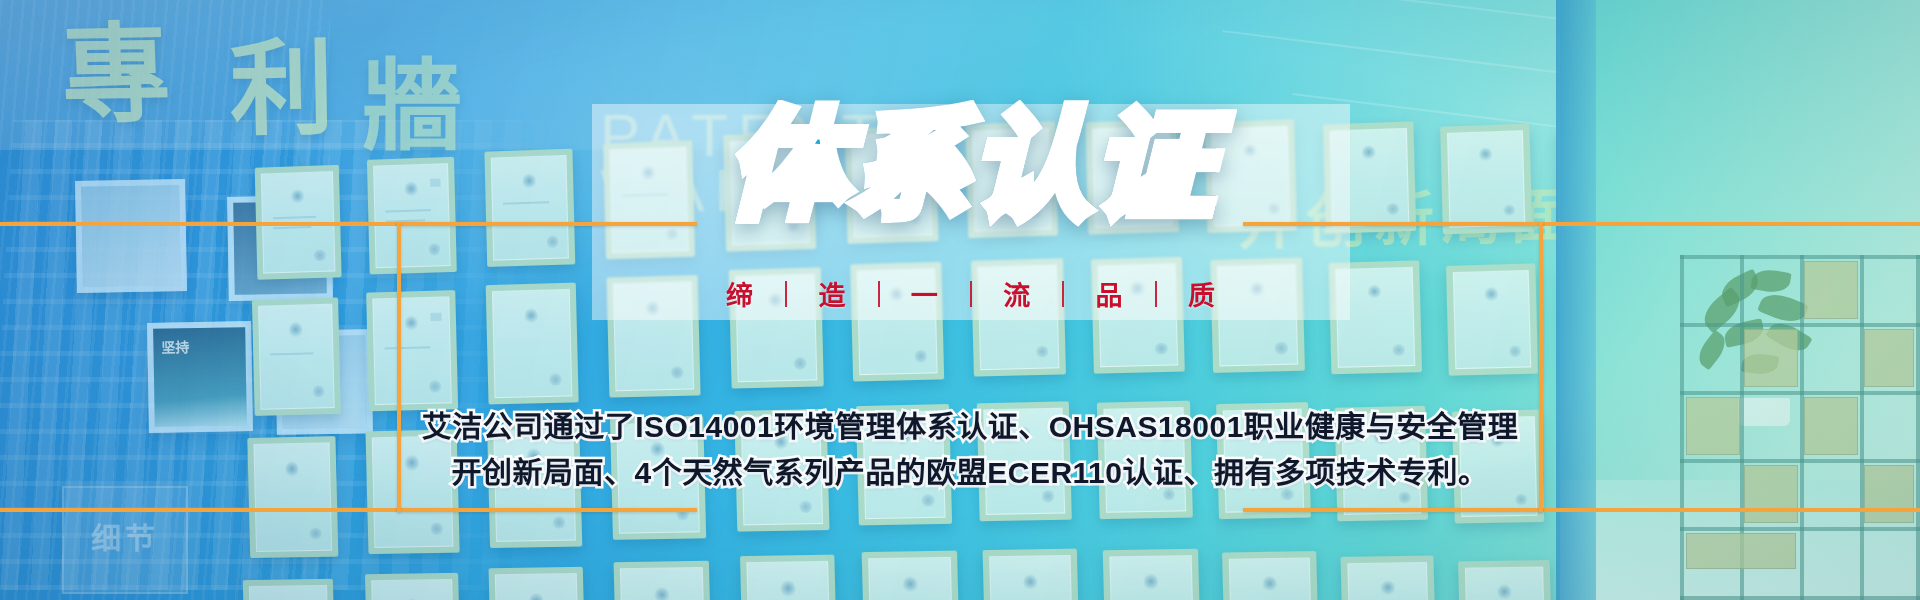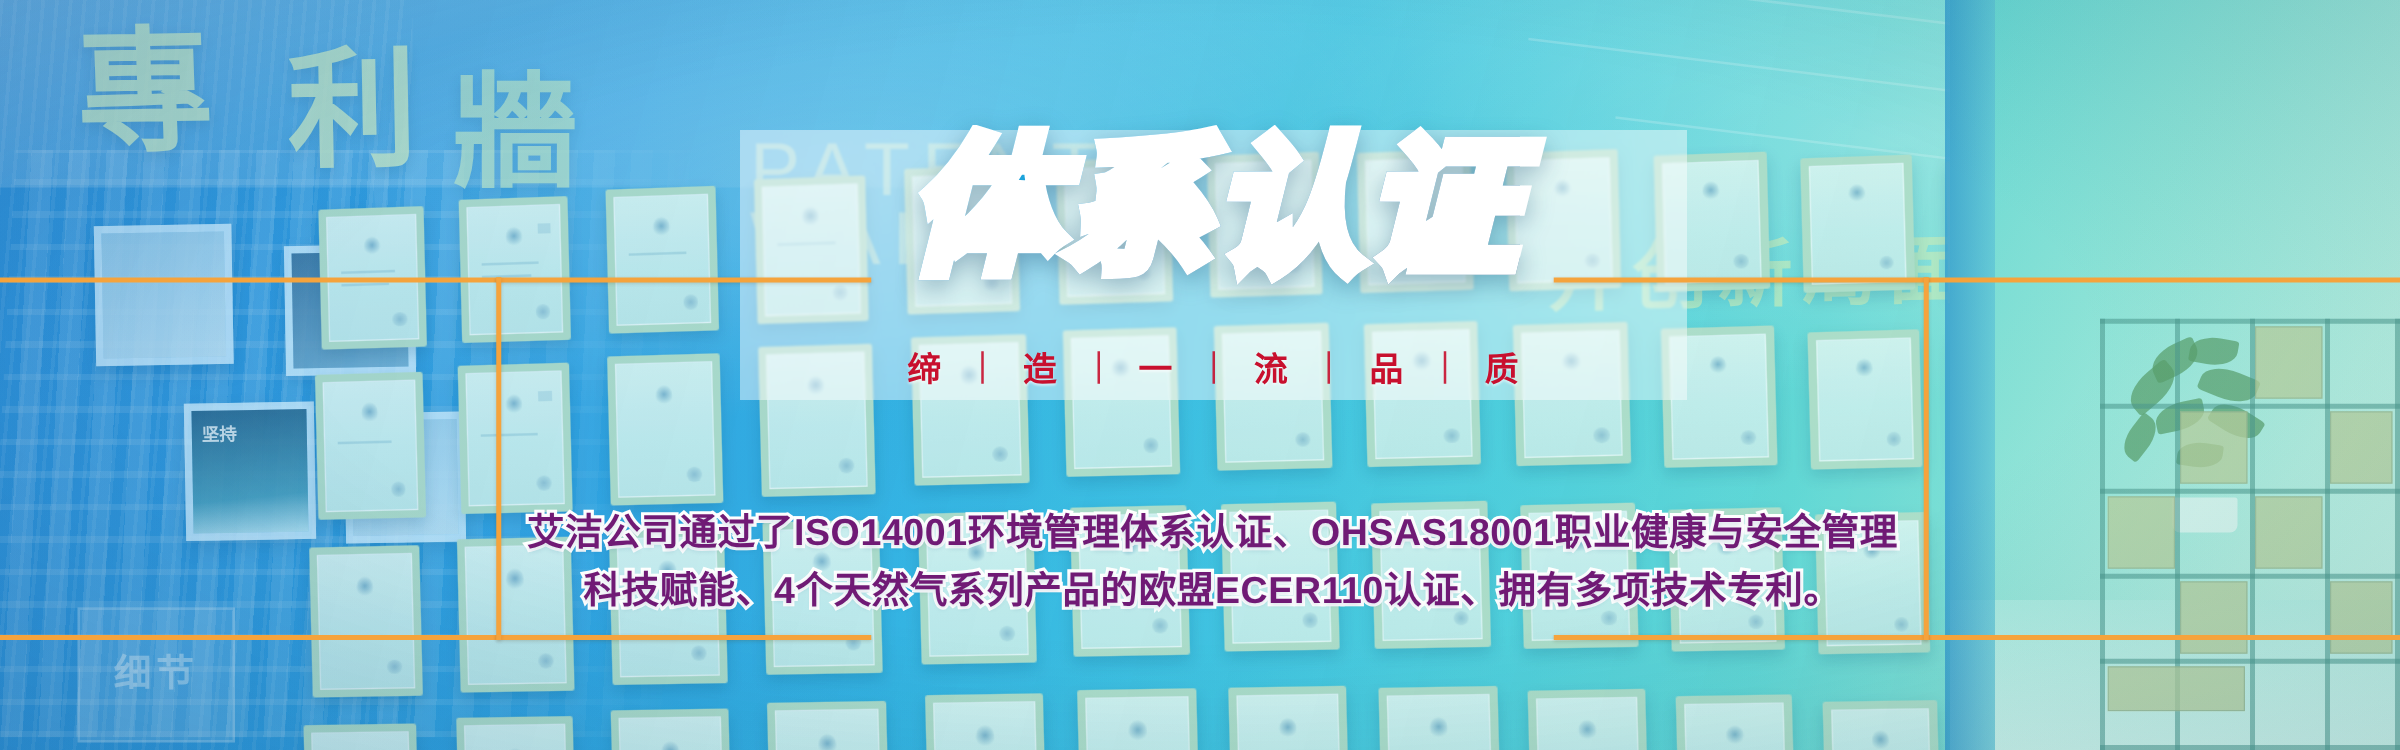--- a/index.html
+++ b/index.html
@@ -283,21 +283,21 @@
   .rule.r-bot-right{left:1539px;top:508px;width:381px;}
 
   
   .body-copy{
     position:absolute;left:397px;top:404px;width:1146px;
     text-align:center;
   }
   .body-copy .line{
     font-size:30px;line-height:46px;font-weight:700;letter-spacing:.5px;
     font-family:"Liberation Sans","DejaVu Sans",sans-serif;
-    color:#701a75;
+    color:#0f172a;
     paint-order:stroke fill;
     -webkit-text-stroke:5px #ffffff;
     text-shadow:0 2px 4px rgba(20,80,120,.18);
     white-space:nowrap;
   }
 </style>
 </head>
 <body>
 
 <div class="banner">
@@ -706,16 +706,16 @@
     <div class="seg top-l"></div>
     <div class="seg top-r"></div>
     <div class="seg bot-l"></div>
     <div class="seg bot-r"></div>
     <div class="seg lft"></div>
     <div class="seg rgt"></div>
   </div>
 
   <div class="body-copy">
     <div class="line">艾洁公司通过了ISO14001环境管理体系认证、OHSAS18001职业健康与安全管理</div>
-    <div class="line">科技赋能、4个天然气系列产品的欧盟ECER110认证、拥有多项技术专利。</div>
+    <div class="line">开创新局面、4个天然气系列产品的欧盟ECER110认证、拥有多项技术专利。</div>
   </div>
 
 </div>
 
 </body></html>

